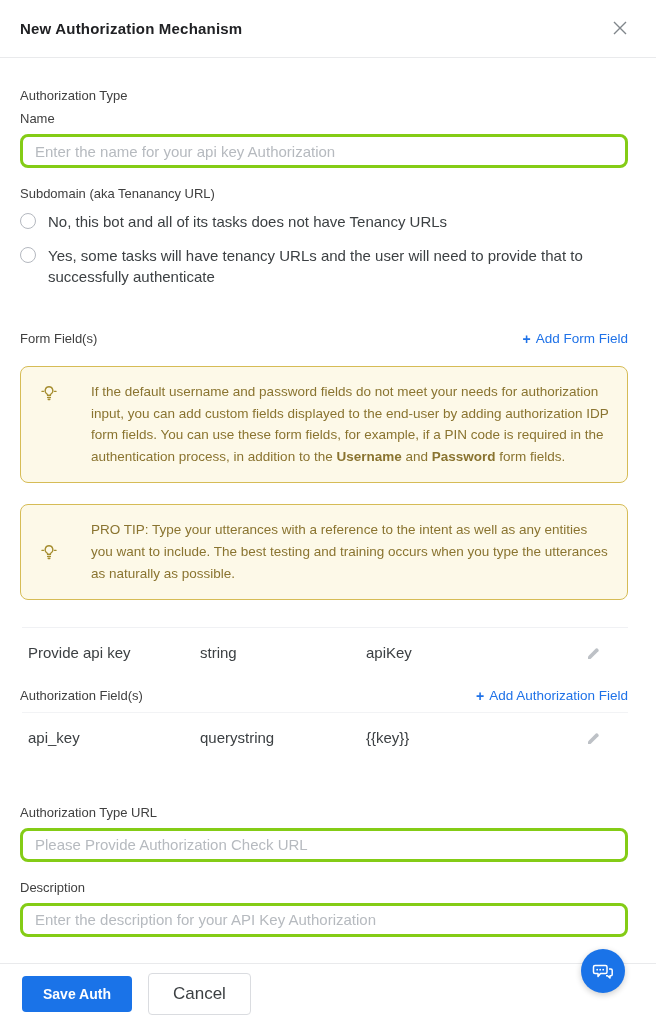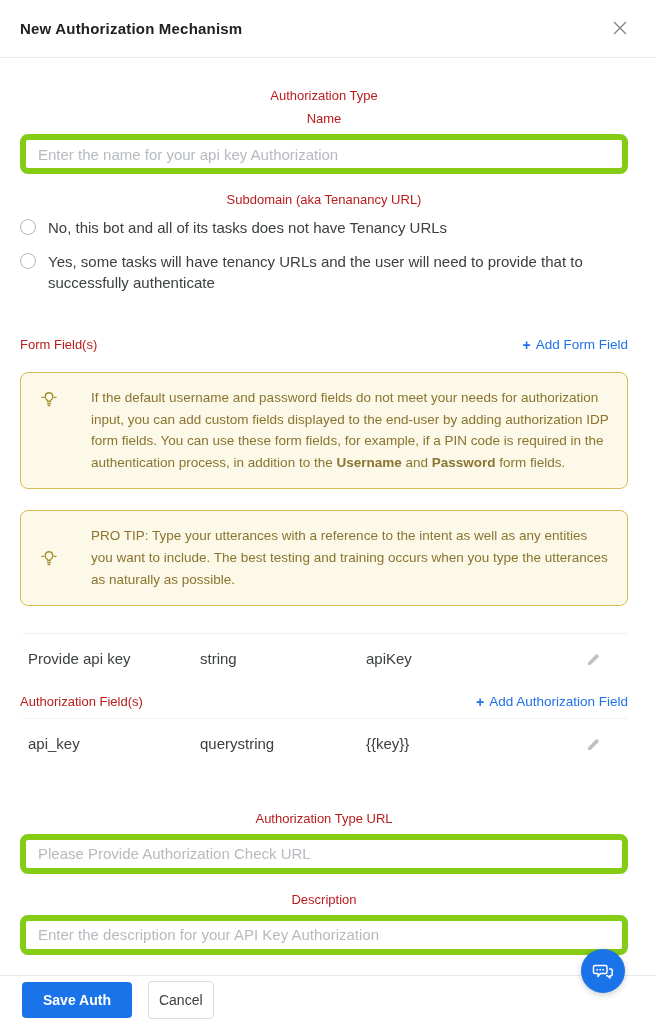--- a/index.html
+++ b/index.html
@@ -9,27 +9,27 @@
 
   
   .modal-header { display: flex; align-items: center; justify-content: space-between;
     height: 58px; padding: 0 24px 0 20px; border-bottom: 1px solid #e9eaec; gap: 33px; }
   .modal-title { font-size: 15px; font-weight: bold; color: #202124; letter-spacing: .2px; }
   .close-btn { background: none; border: none; cursor: pointer; color: #80868b;
     font-size: 22px; line-height: 1; padding: 4px; font-weight: 300; }
 
   
   .modal-body { padding: 30px 28px 0 20px; }
-  .field-label { font-size: 13px; color: #b91c1c; margin-bottom: 8px; text-align: center; }
+  .field-label { font-size: 13px; color: #404040; margin-bottom: 8px; }
   .select-wrap { position: relative; margin-bottom: 18px; }
   .select-box { width: 100%; height: 34px; border: 1px solid #d5d7db; border-radius: 8px;
     background: #fff; display: flex; align-items: center; padding: 0 12px;
     font-size: 15px; color: #202124; cursor: pointer; }
   .select-chevron { position: absolute; right: 14px; top: 9px; pointer-events: none; }
-  .text-input { width: 100%; height: 34px; border: 6px solid #84cc16; border-radius: 8px;
+  .text-input { width: 100%; height: 34px; border: 3px solid #84cc16; border-radius: 8px;
     padding: 14px 12px; font-size: 15px; color: #202124; outline: none;
     font-family: "Liberation Sans", sans-serif; }
   .text-input::placeholder { color: #b6babf; opacity: 1; }
   .mb18 { margin-bottom: 18px; }
 
   
   .radio-group { margin-bottom: 44px; }
   .radio-row { display: flex; align-items: flex-start; gap: 12px; margin-top: 11px; cursor: pointer; }
   .radio-circle { flex: 0 0 auto; width: 16px; height: 16px; border: 1.5px solid #b4b8bf;
     border-radius: 50%; background: #fff; margin-top: 1px; }
@@ -58,27 +58,27 @@
   .field-row .action-cell { display: flex; justify-content: center; }
   .link-btn { background: none; border: none; color: #1a73e8; font-size: 15px; cursor: pointer;
     font-family: "Liberation Sans", sans-serif; }
   .icon-btn { background: none; border: none; cursor: pointer; padding: 2px; line-height: 0; }
   .auth-fields-header { margin-top: 10px; margin-bottom: 0; }
   .thin-divider { border: none; border-top: 1px solid #f2f3f5; margin: 8px 0 0 2px; }
 
   .inputs-block { margin-top: 42px; }
 
   
-  .modal-footer { position: absolute; left: 0; right: 0; bottom: 0; height: 49px;
+  .modal-footer { position: absolute; left: 0; right: 0; bottom: 0; height: 61px;
     border-top: 1px solid #e9eaec; display: flex; align-items: center; gap: 16px; padding: 0 22px; }
   .btn-primary { background: #1a73e8; color: #fff; border: none; border-radius: 4px;
     padding: 10px 21px; font-size: 14px; font-weight: bold; cursor: pointer;
     font-family: "Liberation Sans", sans-serif; }
   .btn-secondary { background: #fff; color: #3c4043; border: 1px solid #dadce0; border-radius: 4px;
-    padding: 10px 10px; font-size: 14px; cursor: pointer; font-family: "Liberation Sans", sans-serif; }
+    padding: 10px 24px; font-size: 17px; cursor: pointer; font-family: "Liberation Sans", sans-serif; }
 
   
   .chat-fab { position: absolute; right: 31px; top: 949px; width: 44px; height: 44px;
     border-radius: 50%; background: #1a73e8; border: none; cursor: pointer;
     display: flex; align-items: center; justify-content: center;
     box-shadow: 0 2px 6px rgba(0,0,0,.2); }
 </style>
 </head>
 <body>
 

